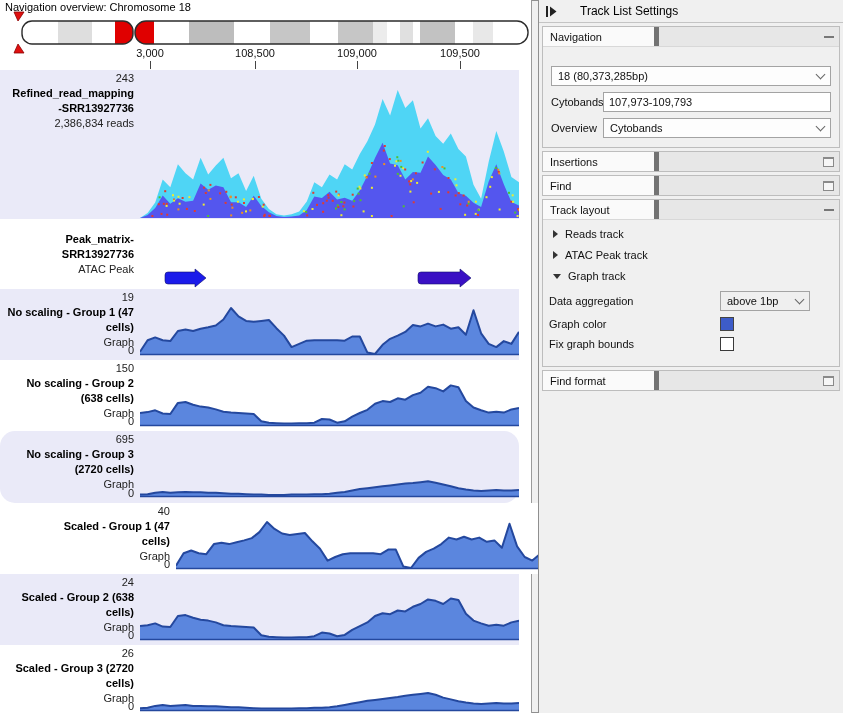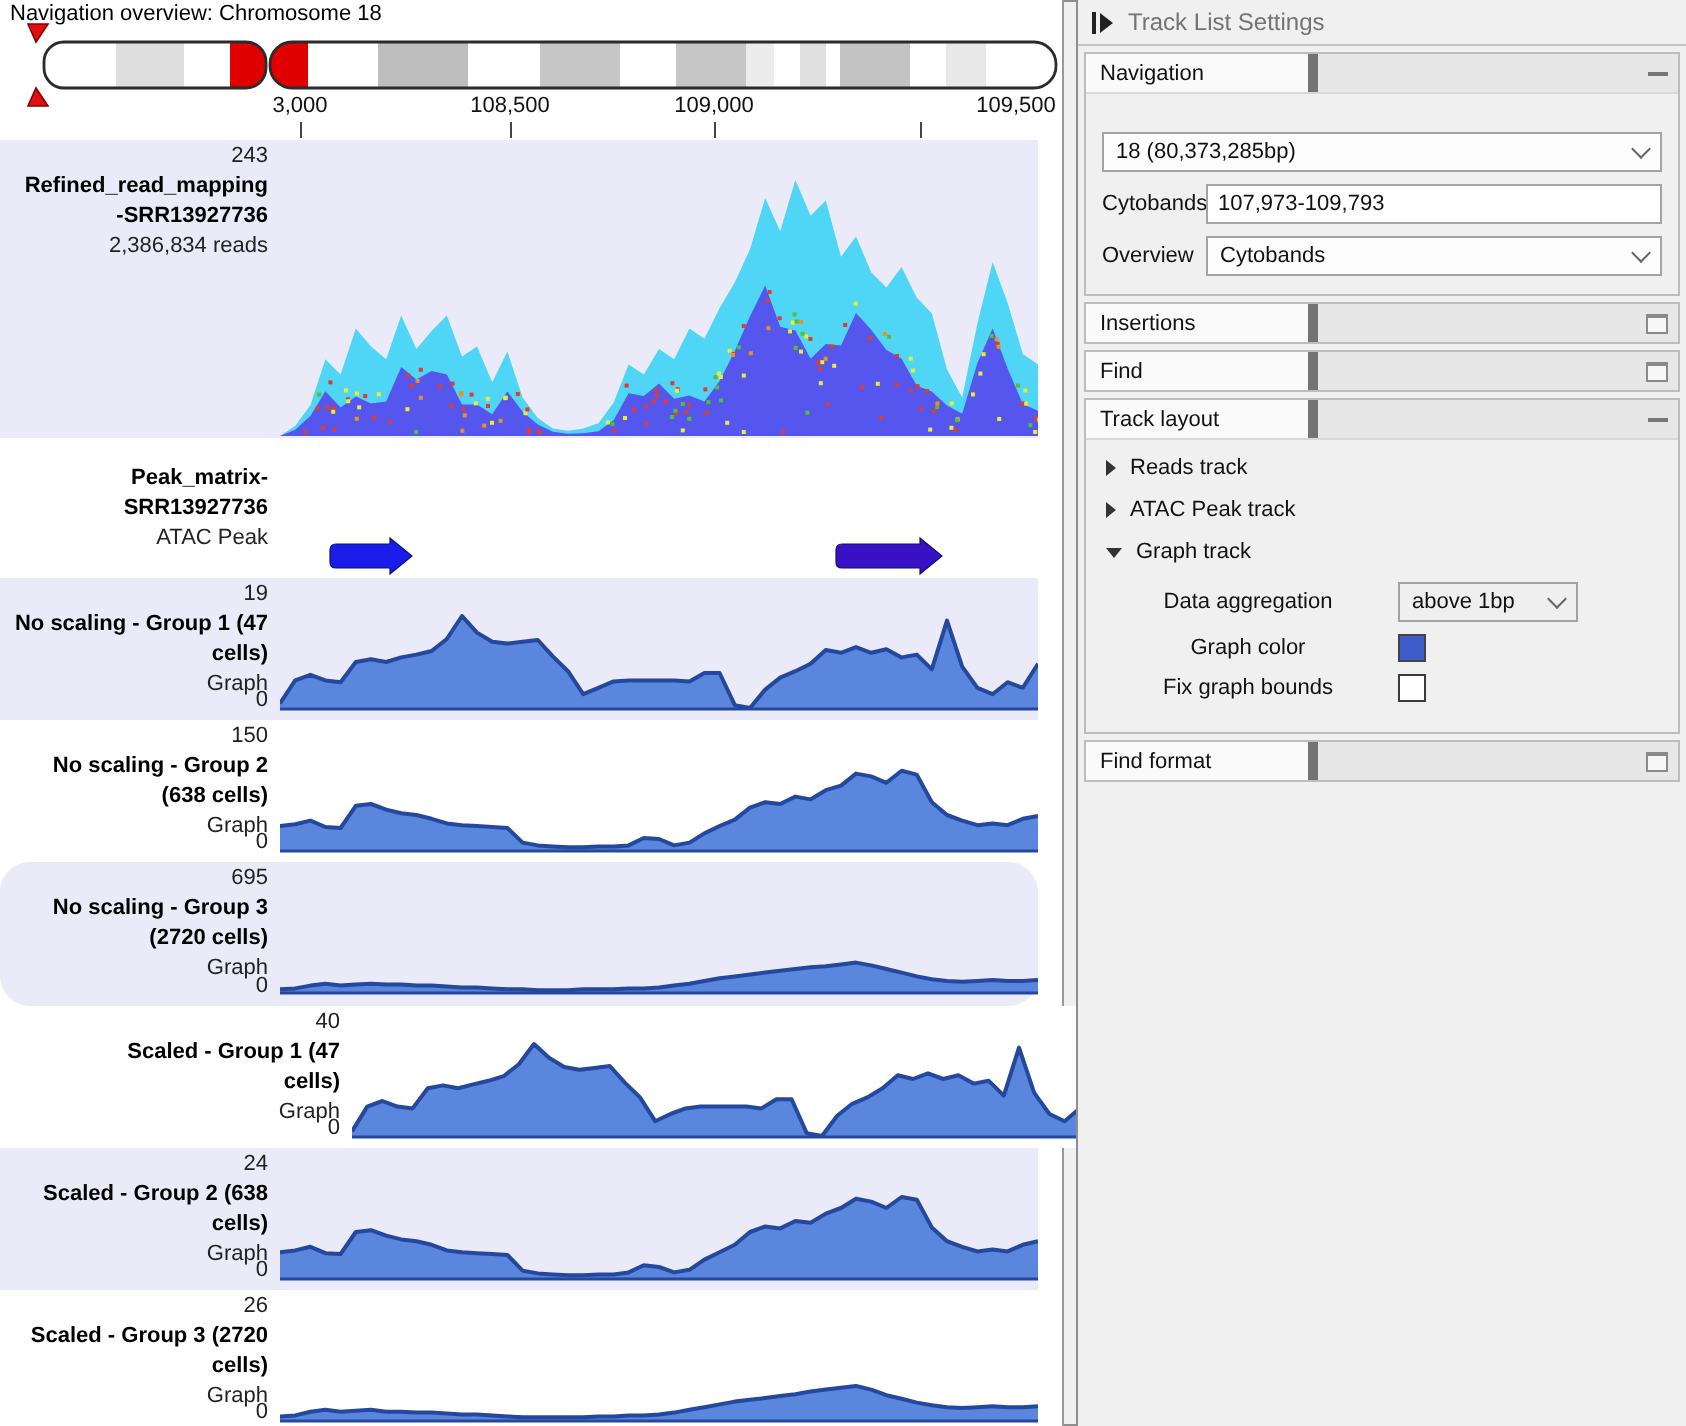--- a/index.html
+++ b/index.html
@@ -18,22 +18,22 @@
   .t-label{position:absolute;left:0;top:0;width:140px;height:100%;box-sizing:border-box;
            padding:1px 6px 0 2px;text-align:right;font-size:11px;line-height:15px;color:#222}
   .t-label div{white-space:nowrap}
   .t-name{font-weight:bold;color:#000}
   .t-plot{position:absolute;left:140px;top:0}
   .t-zero{position:absolute;right:6px;bottom:2px;font-size:11px;color:#222}
   .pad-top{padding-top:13px}
   
   .panel{position:absolute;left:538px;top:0;width:305px;height:713px;background:#f0f0f0;
          border-left:1px solid #8f8f8f;box-sizing:border-box}
-  .p-header{height:22px;display:flex;align-items:center;gap:7px;padding-left:7px;
-            border-bottom:1px solid #c4c4c4;font-size:12px;color:#737373}
+  .p-header{height:22px;display:flex;align-items:center;gap:23px;padding-left:7px;
+            border-bottom:1px solid #c4c4c4;font-size:12px;color:#000000}
   .section{margin:3px 3px 0 3px;border:1px solid #bdbdbd;background:#f0f0f0}
   .sec-head{height:19px;display:flex;background:#e7e7e7;align-items:stretch}
   .sec-tab{width:104px;background:#fafafa;border-right:5px solid #737373;font-size:11px;
            display:flex;align-items:center;padding-left:7px;color:#111}
   .sec-rest{flex:1;display:flex;align-items:center;justify-content:flex-end;padding-right:5px}
   .icon-min{width:10px;height:2px;background:#777}
   .icon-box{width:9px;height:7px;border:1px solid #8a8a8a;border-top:2px solid #8a8a8a;background:#f6f6f6}
   .sec-body{padding:19px 8px 9px 8px;border-top:1px solid #d8d8d8}
   .combo{height:20px;border:1px solid #a3a3a3;background:#fdfdfd;display:flex;align-items:center;
          padding:0 6px;font-size:11px;box-sizing:border-box;color:#111}
@@ -43,21 +43,21 @@
   .nav-row{display:flex;align-items:center;margin-top:6px;font-size:11px;color:#111}
   .nav-row label{width:52px;flex:0 0 auto}
   .input{flex:1;height:20px;border:1px solid #a3a3a3;background:#fff;box-sizing:border-box;
          font:11px "Liberation Sans",sans-serif;padding:0 5px;color:#111}
   .flex1{flex:1}
   .tl-body{padding:6px 6px 9px 6px;border-top:1px solid #d8d8d8}
   .tree-item{display:flex;align-items:center;gap:7px;font-size:11px;margin:2px 0 9px 4px;color:#111}
   .tw-r{width:0;height:0;border-left:5px solid #333;border-top:4px solid transparent;border-bottom:4px solid transparent}
   .tw-d{width:0;height:0;border-top:5px solid #333;border-left:4px solid transparent;border-right:4px solid transparent}
   .ctl-row{display:flex;align-items:center;margin:6px 0;font-size:11px;color:#111}
-  .ctl-label{width:150px;text-align:center;margin-right:0;flex:0 0 auto}
+  .ctl-label{width:150px;text-align:left;margin-right:21px;flex:0 0 auto}
   .combo-sm{width:90px;background:#efefef}
   .swatch{width:14px;height:14px;border:1px solid #444;box-sizing:border-box}
   .checkbox{width:14px;height:14px;border:1px solid #3a3a3a;background:#fff;box-sizing:border-box}
 </style>
 </head>
 <body>
 
 <div class="left-area">
   <div class="ov-title">Navigation overview: Chromosome 18</div>
   <svg id="ideo" width="532" height="56">
@@ -95,21 +95,21 @@
       <polygon points="14,12 24,12 18,21" fill="#e01010" stroke="#8b0000" stroke-width="0.8"></polygon>
       <polygon points="14,53 24,53 18,44" fill="#e01010" stroke="#8b0000" stroke-width="0.8"></polygon>
     </svg>
   <div class="ruler" id="ruler">
       <div class="rt-label" style="left: 150px;">3,000</div>
       <div class="rt-tick" style="left: 150px;"></div>
       <div class="rt-label" style="left: 255px;">108,500</div>
       <div class="rt-tick" style="left: 255px;"></div>
       <div class="rt-label" style="left: 357px;">109,000</div>
       <div class="rt-tick" style="left: 357px;"></div>
-      <div class="rt-label" style="left: 460px; margin-left: 48px;">109,500</div>
+      <div class="rt-label" style="left: 460px;">109,500</div>
       <div class="rt-tick" style="left: 460px;"></div>
     </div>
   <div id="tracks">
       <div class="track" style="height: 149px; background: rgb(234, 234, 248);">
         <div class="t-label">
           <div>243</div>
           <div class="t-name">Refined_read_mapping</div>
           <div class="t-name">-SRR13927736</div>
           <div>2,386,834 reads</div>
         </div>

